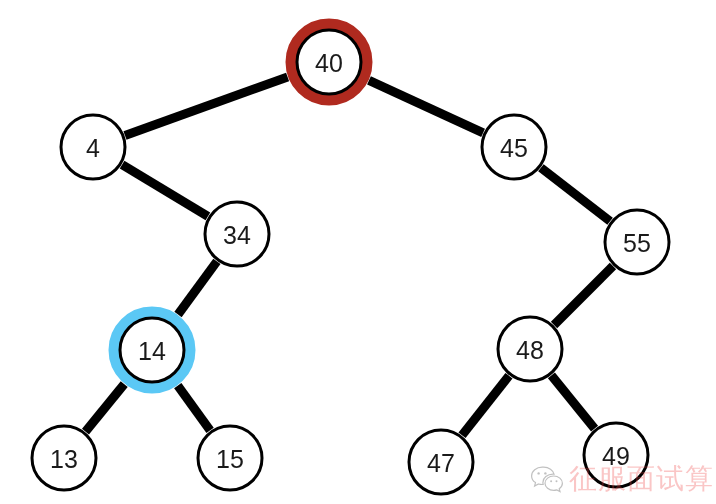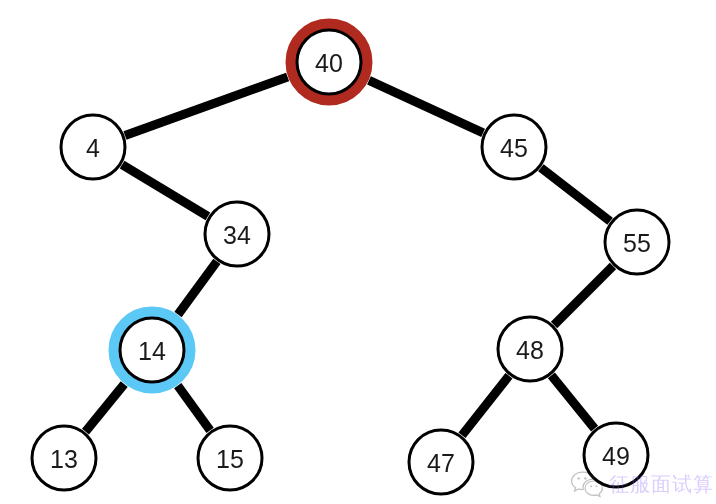--- a/index.html
+++ b/index.html
@@ -47,22 +47,22 @@
     right: 2px;
     bottom: 6px;
     display: flex;
     align-items: center;
     gap: 5px;
     opacity: 0.30;
     pointer-events: none;
   }
   #watermark .wm-text {
     font-family: "Liberation Sans", sans-serif;
-    font-size: 20px;
-    color: #8b5cf6;
+    font-size: 28px;
+    color: #ef4444;
     letter-spacing: 1px;
     white-space: nowrap;
   }
   #watermark .wm-logo {
     width: 34px;
     height: 28px;
     flex: 0 0 auto;
   }
 </style>
 </head>

